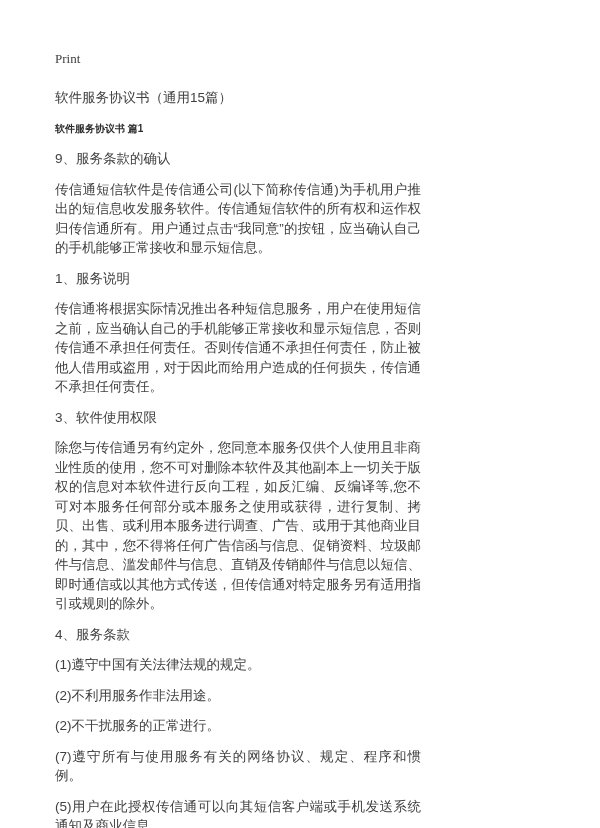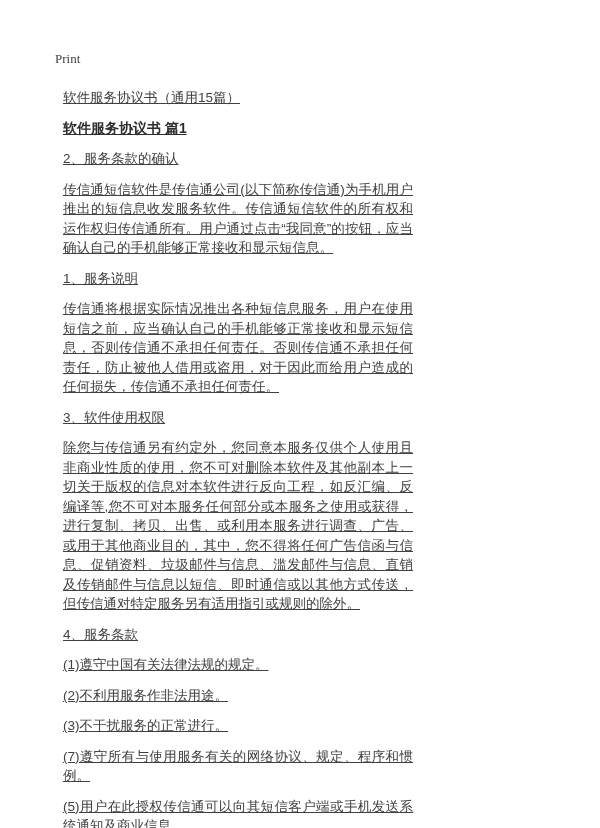--- a/index.html
+++ b/index.html
@@ -35,29 +35,28 @@
     line-height: 26px;
     font-weight: bold;
     text-align: center;
     color: #2e2e2e;
     letter-spacing: 1px;
     margin: 11px 0;
   }
   p, h2 {
     font-size: 13.5px;
     line-height: 19.5px;
-    margin: 11px 8px;
+    margin: 11px 0;
     text-align: justify;
-    text-decoration: underline;
   }
   p.subtitle {
     text-align: left;
   }
   h2.chapter-heading {
-    font-size: 14px;
+    font-size: 10px;
     font-weight: bold;
     color: #2e2e2e;
     text-align: left;
   }
   p.section-heading {
     text-align: left;
   }
 </style>
 </head>
 <body>
@@ -65,36 +64,36 @@
 <div class="page">
 
   <span class="print-label">Print</span>
 
 
   <p class="subtitle">软件服务协议书（通用15篇）</p>
 
   <h2 class="chapter-heading">软件服务协议书 篇1</h2>
 
   <div class="section">
-    <p class="section-heading">2、服务条款的确认</p>
+    <p class="section-heading">9、服务条款的确认</p>
     <p class="body-paragraph">传信通短信软件是传信通公司(以下简称传信通)为手机用户推出的短信息收发服务软件。传信通短信软件的所有权和运作权归传信通所有。用户通过点击“我同意”的按钮，应当确认自己的手机能够正常接收和显示短信息。</p>
   </div>
 
   <div class="section">
     <p class="section-heading">1、服务说明</p>
     <p class="body-paragraph">传信通将根据实际情况推出各种短信息服务，用户在使用短信之前，应当确认自己的手机能够正常接收和显示短信息，否则传信通不承担任何责任。否则传信通不承担任何责任，防止被他人借用或盗用，对于因此而给用户造成的任何损失，传信通不承担任何责任。</p>
   </div>
 
   <div class="section">
     <p class="section-heading">3、软件使用权限</p>
     <p class="body-paragraph">除您与传信通另有约定外，您同意本服务仅供个人使用且非商业性质的使用，您不可对删除本软件及其他副本上一切关于版权的信息对本软件进行反向工程，如反汇编、反编译等,您不可对本服务任何部分或本服务之使用或获得，进行复制、拷贝、出售、或利用本服务进行调查、广告、或用于其他商业目的，其中，您不得将任何广告信函与信息、促销资料、垃圾邮件与信息、滥发邮件与信息、直销及传销邮件与信息以短信、即时通信或以其他方式传送，但传信通对特定服务另有适用指引或规则的除外。</p>
   </div>
 
   <div class="section">
     <p class="section-heading">4、服务条款</p>
     <p class="body-paragraph">(1)遵守中国有关法律法规的规定。</p>
     <p class="body-paragraph">(2)不利用服务作非法用途。</p>
-    <p class="body-paragraph">(3)不干扰服务的正常进行。</p>
+    <p class="body-paragraph">(2)不干扰服务的正常进行。</p>
     <p class="body-paragraph">(7)遵守所有与使用服务有关的网络协议、规定、程序和惯例。</p>
     <p class="body-paragraph">(5)用户在此授权传信通可以向其短信客户端或手机发送系统通知及商业信息。</p>
   </div>
 
 </div>
 
 </body></html>

